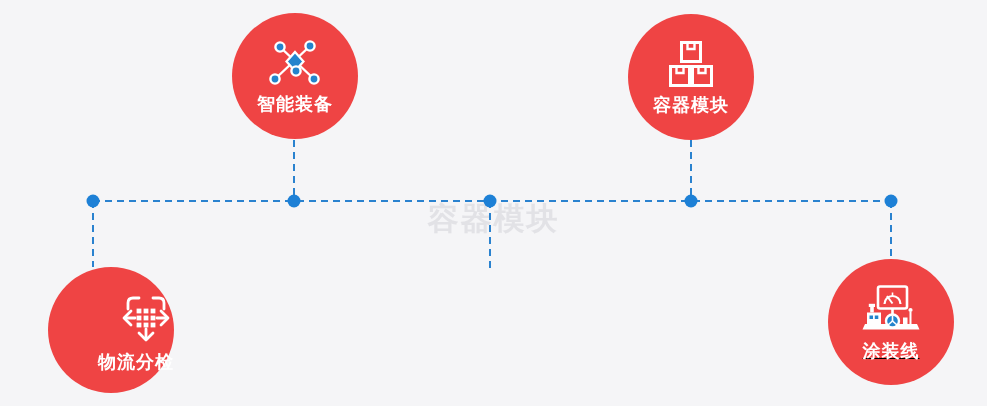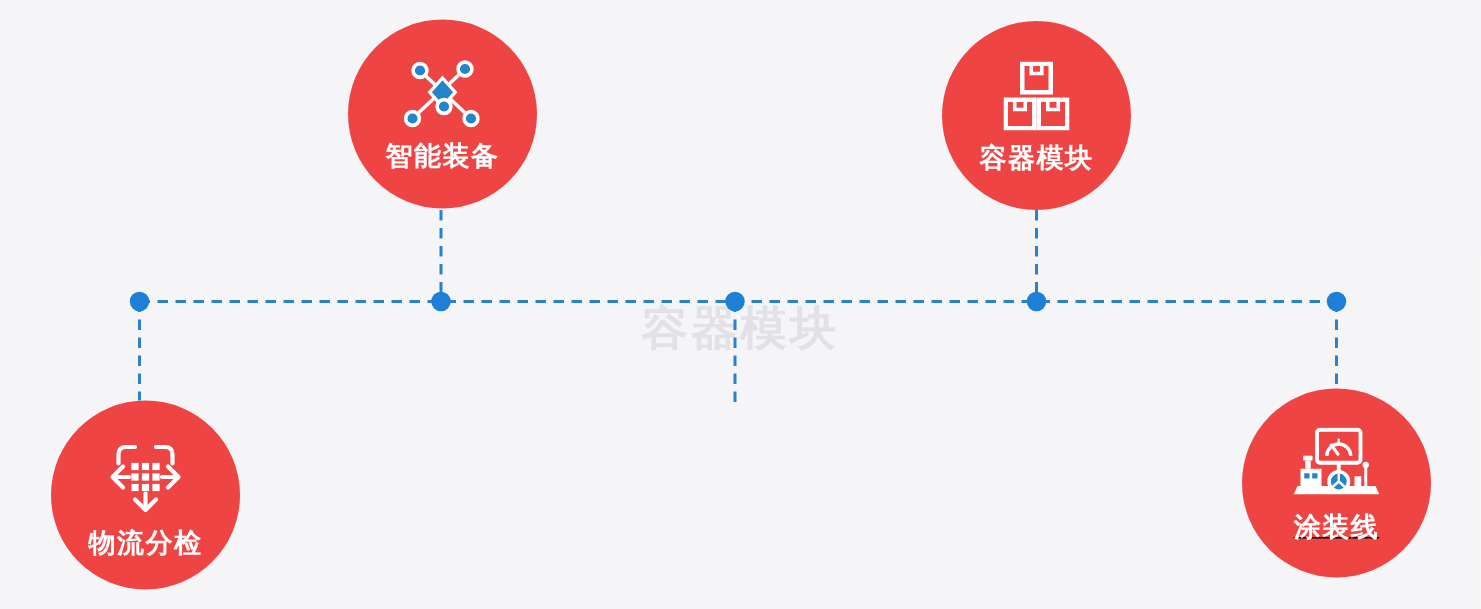--- a/index.html
+++ b/index.html
@@ -20,21 +20,21 @@
     display:flex; flex-direction:column; align-items:center; justify-content:center;
     cursor:pointer;
   }
   .node .icon { display:block; margin-bottom:9px; }
   .node .label {
     color:#ffffff; font-size:18px; font-weight:bold; letter-spacing:1px;
     line-height:1; white-space:nowrap;
   }
   .node-smart     { left:232px; top:13px;  }
   .node-warehouse { left:628px; top:14px;  }
-  .node-logistics { left:34px;  top:267px; }
+  .node-logistics { left:48px;  top:267px;align-items:flex-end; }
   .node-product   { left:429px; top:268px; }
   .node-painting  { left:828px; top:259px;text-decoration:underline; }
 </style>
 </head>
 <body>
 
 <div class="stage">
 
   <div class="watermark">容器模块</div>
 

